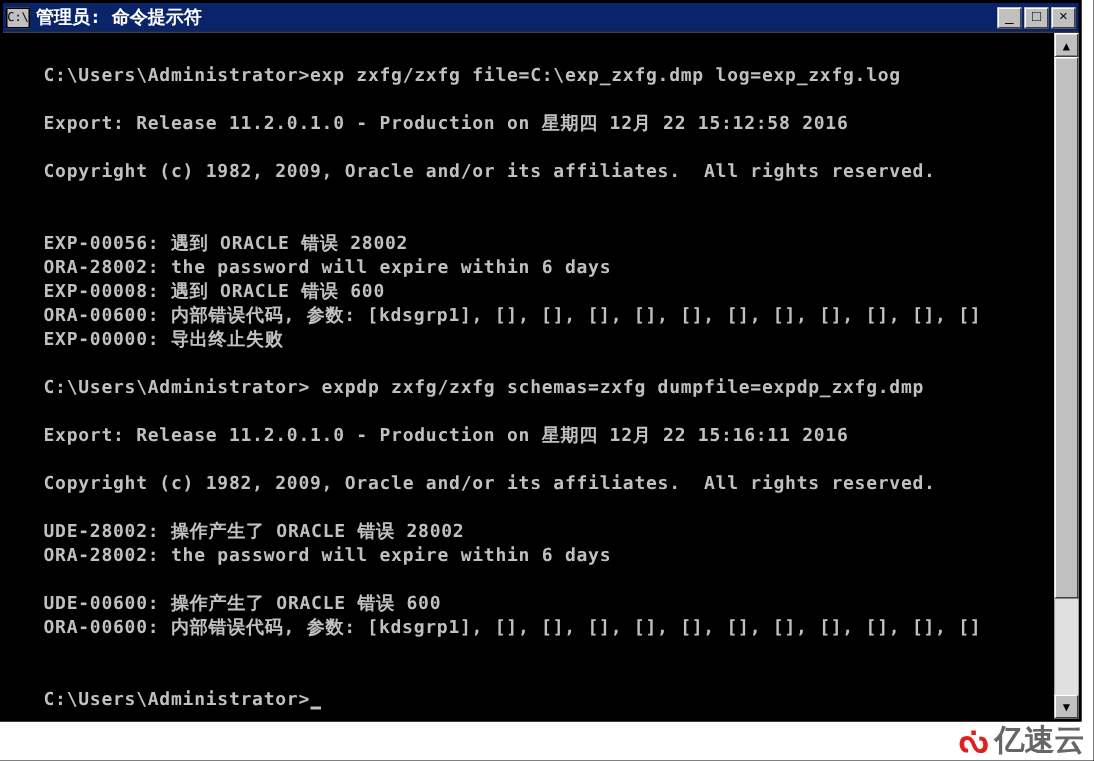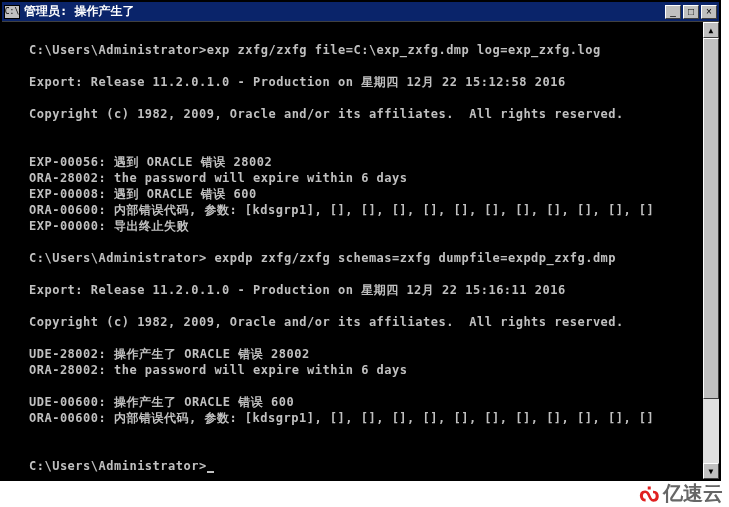--- a/index.html
+++ b/index.html
@@ -133,21 +133,21 @@
       font-weight: bold;
       text-align: center;
     }
   </style>
 </head>
 <body>
 
 <div class="window">
   <div class="titlebar">
     <div class="title-icon">C:\</div>
-    <div class="title-text">管理员: 操作产生了</div>
+    <div class="title-text">管理员: 命令提示符</div>
     <div class="title-buttons">
       <div class="title-btn">_</div>
       <div class="title-btn">□</div>
       <div class="title-btn">×</div>
     </div>
   </div>
   <div class="terminal-area">
     <div class="terminal" id="terminal"><div class="line">&nbsp;</div><div class="line">C:\Users\Administrator&gt;exp zxfg/zxfg file=C:\exp_zxfg.dmp log=exp_zxfg.log</div><div class="line">&nbsp;</div><div class="line">Export: Release 11.2.0.1.0 - Production on 星期四 12月 22 15:12:58 2016</div><div class="line">&nbsp;</div><div class="line">Copyright (c) 1982, 2009, Oracle and/or its affiliates.  All rights reserved.</div><div class="line">&nbsp;</div><div class="line">&nbsp;</div><div class="line">EXP-00056: 遇到 ORACLE 错误 28002</div><div class="line">ORA-28002: the password will expire within 6 days</div><div class="line">EXP-00008: 遇到 ORACLE 错误 600</div><div class="line">ORA-00600: 内部错误代码, 参数: [kdsgrp1], [], [], [], [], [], [], [], [], [], [], []</div><div class="line">EXP-00000: 导出终止失败</div><div class="line">&nbsp;</div><div class="line">C:\Users\Administrator&gt; expdp zxfg/zxfg schemas=zxfg dumpfile=expdp_zxfg.dmp</div><div class="line">&nbsp;</div><div class="line">Export: Release 11.2.0.1.0 - Production on 星期四 12月 22 15:16:11 2016</div><div class="line">&nbsp;</div><div class="line">Copyright (c) 1982, 2009, Oracle and/or its affiliates.  All rights reserved.</div><div class="line">&nbsp;</div><div class="line">UDE-28002: 操作产生了 ORACLE 错误 28002</div><div class="line">ORA-28002: the password will expire within 6 days</div><div class="line">&nbsp;</div><div class="line">UDE-00600: 操作产生了 ORACLE 错误 600</div><div class="line">ORA-00600: 内部错误代码, 参数: [kdsgrp1], [], [], [], [], [], [], [], [], [], [], []</div><div class="line">&nbsp;</div><div class="line">&nbsp;</div><div class="line">C:\Users\Administrator&gt;<span class="cursor"></span></div></div>
     <div class="scrollbar-v">
       <div class="scroll-btn">▲</div>

